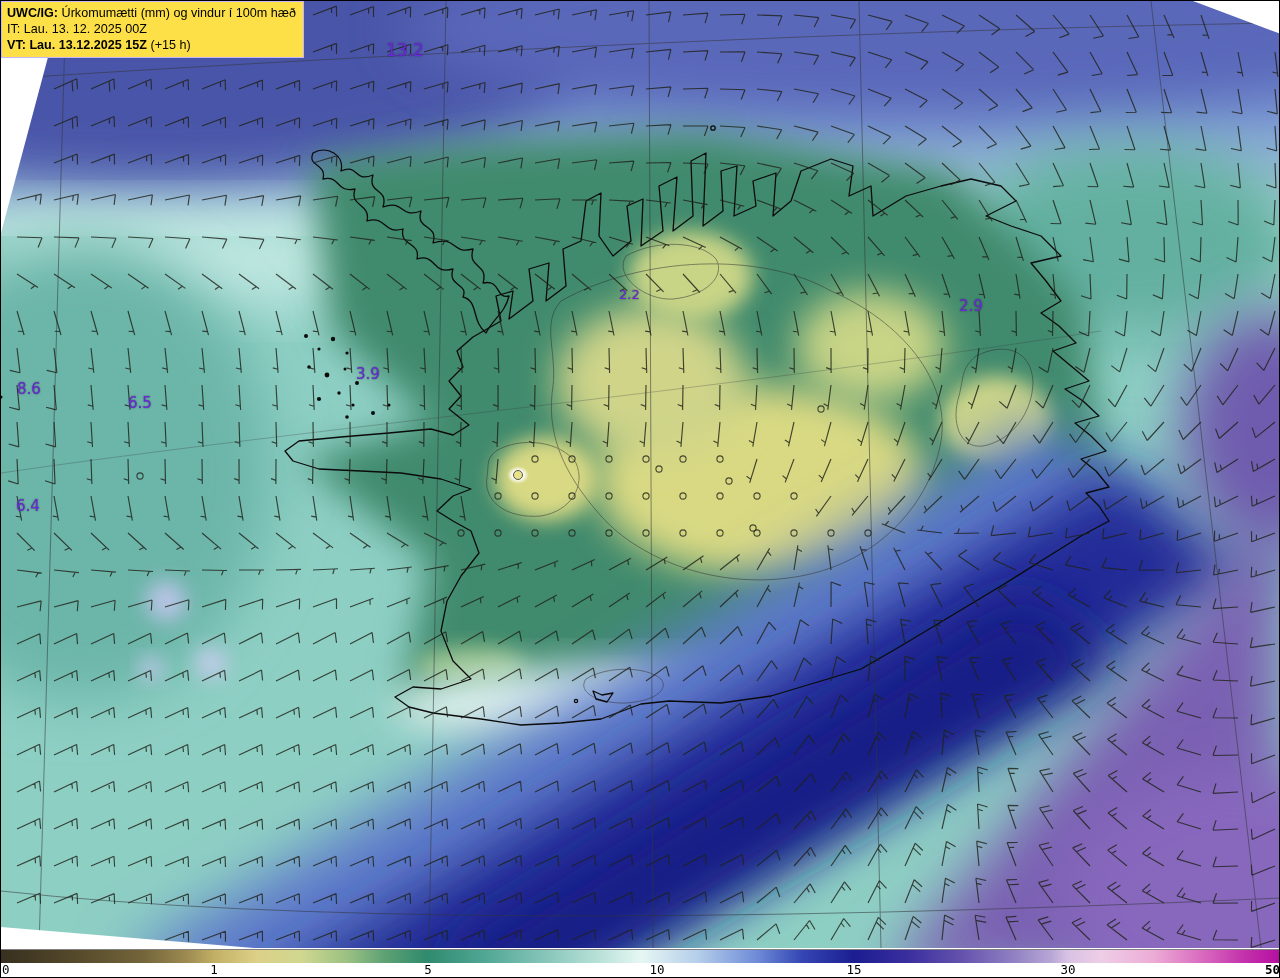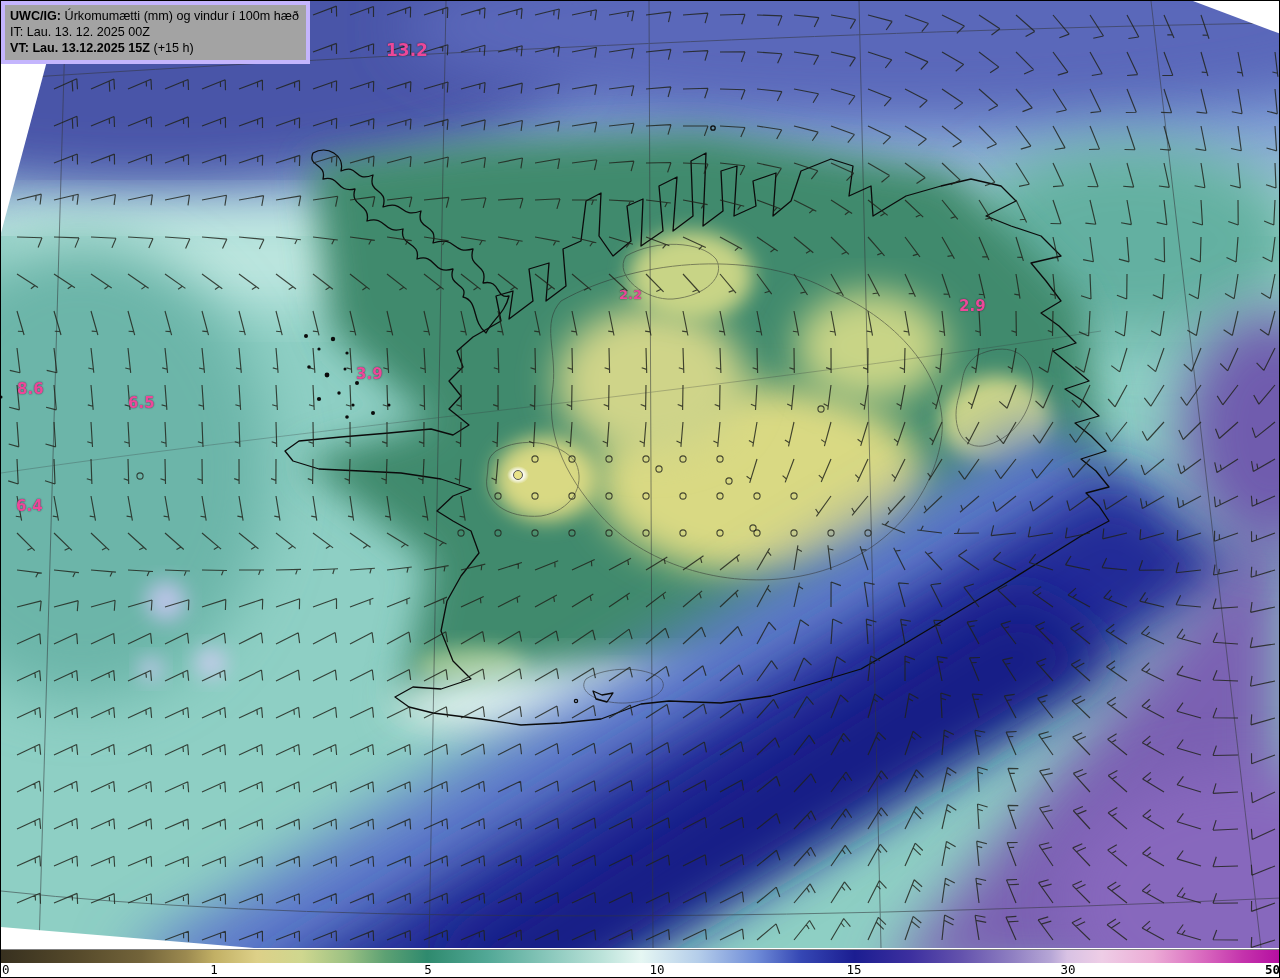--- a/index.html
+++ b/index.html
@@ -2,25 +2,25 @@
 <html><head>
 <meta charset="utf-8">
 <style>
   html,body{margin:0;padding:0;background:#dcdcdc;}
   #frame{position:relative;width:1280px;height:978px;background:#fff;overflow:hidden;
          border:1px solid #000;box-sizing:border-box;
          font-family:"Liberation Sans","DejaVu Sans",sans-serif;}
   #map-wrap{position:absolute;left:0;top:0;width:1280px;height:947px;overflow:hidden;}
   #map-svg{position:absolute;left:0;top:0;}
   
-  .vlabel{position:absolute;color:#ec4899;font-family:"DejaVu Sans","Liberation Sans",sans-serif;
+  .vlabel{position:absolute;color:#6d28d9;font-family:"DejaVu Sans","Liberation Sans",sans-serif;
           text-shadow:0 0 2px rgba(20,30,40,.45),0 0 1px rgba(20,30,40,.45);
-          line-height:1;white-space:nowrap;pointer-events:none;font-weight:bold;}
+          line-height:1;white-space:nowrap;pointer-events:none;}
   
-  #title-box{position:absolute;left:0;top:0;background:#a3a3a3;border:4px solid #c4b5fd;
+  #title-box{position:absolute;left:0;top:0;background:#fde047;border:1px solid #c4b5fd;
              padding:3px 7px 4px 5px;font-size:12.6px;line-height:1.28;color:#000;z-index:5;}
   #title-box .b{font-weight:bold;}
   
   #colorbar{position:absolute;left:0;top:947px;width:1280px;height:31px;background:#fff;}
   #cbar-strip{position:absolute;left:0;top:1px;width:1280px;height:14px;border-top:1px solid #808080;
               box-sizing:border-box;}
   #cbar-ticks{position:absolute;left:0;top:15px;width:1280px;height:16px;background:#ffffff;}
   .cbar-tick{position:absolute;top:0px;font-family:"DejaVu Sans Mono","Liberation Mono",monospace;
              font-size:12.5px;color:#000;line-height:14px;}
   #cbar-bottom{position:absolute;left:0;bottom:0;width:100%;height:2px;background:#000;}

